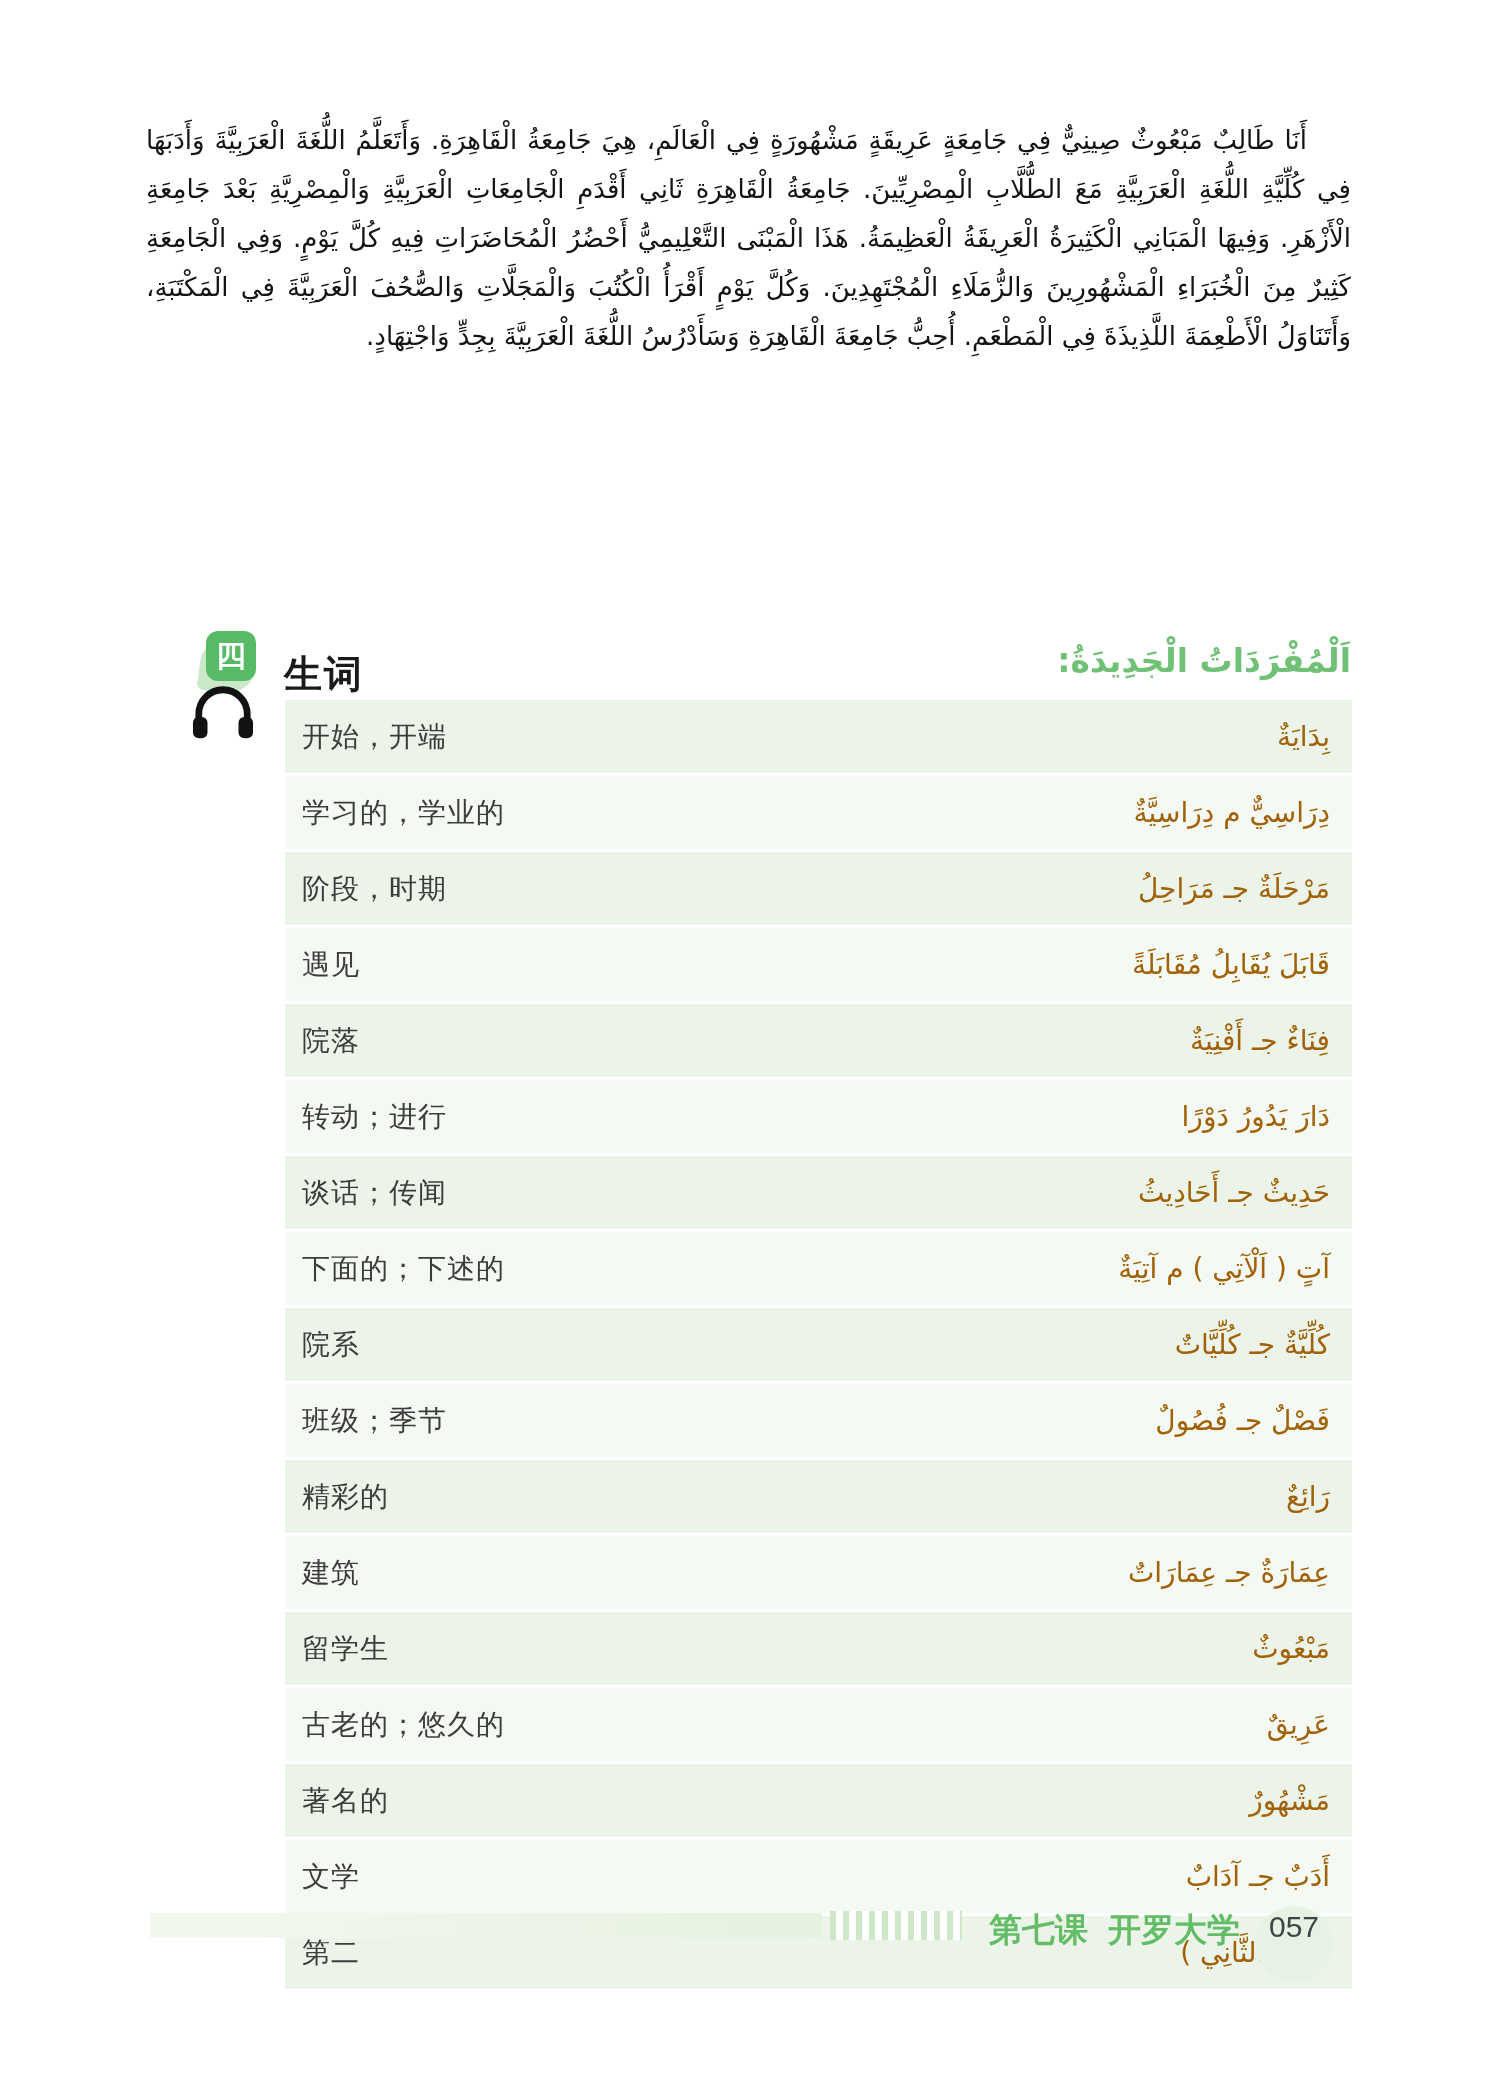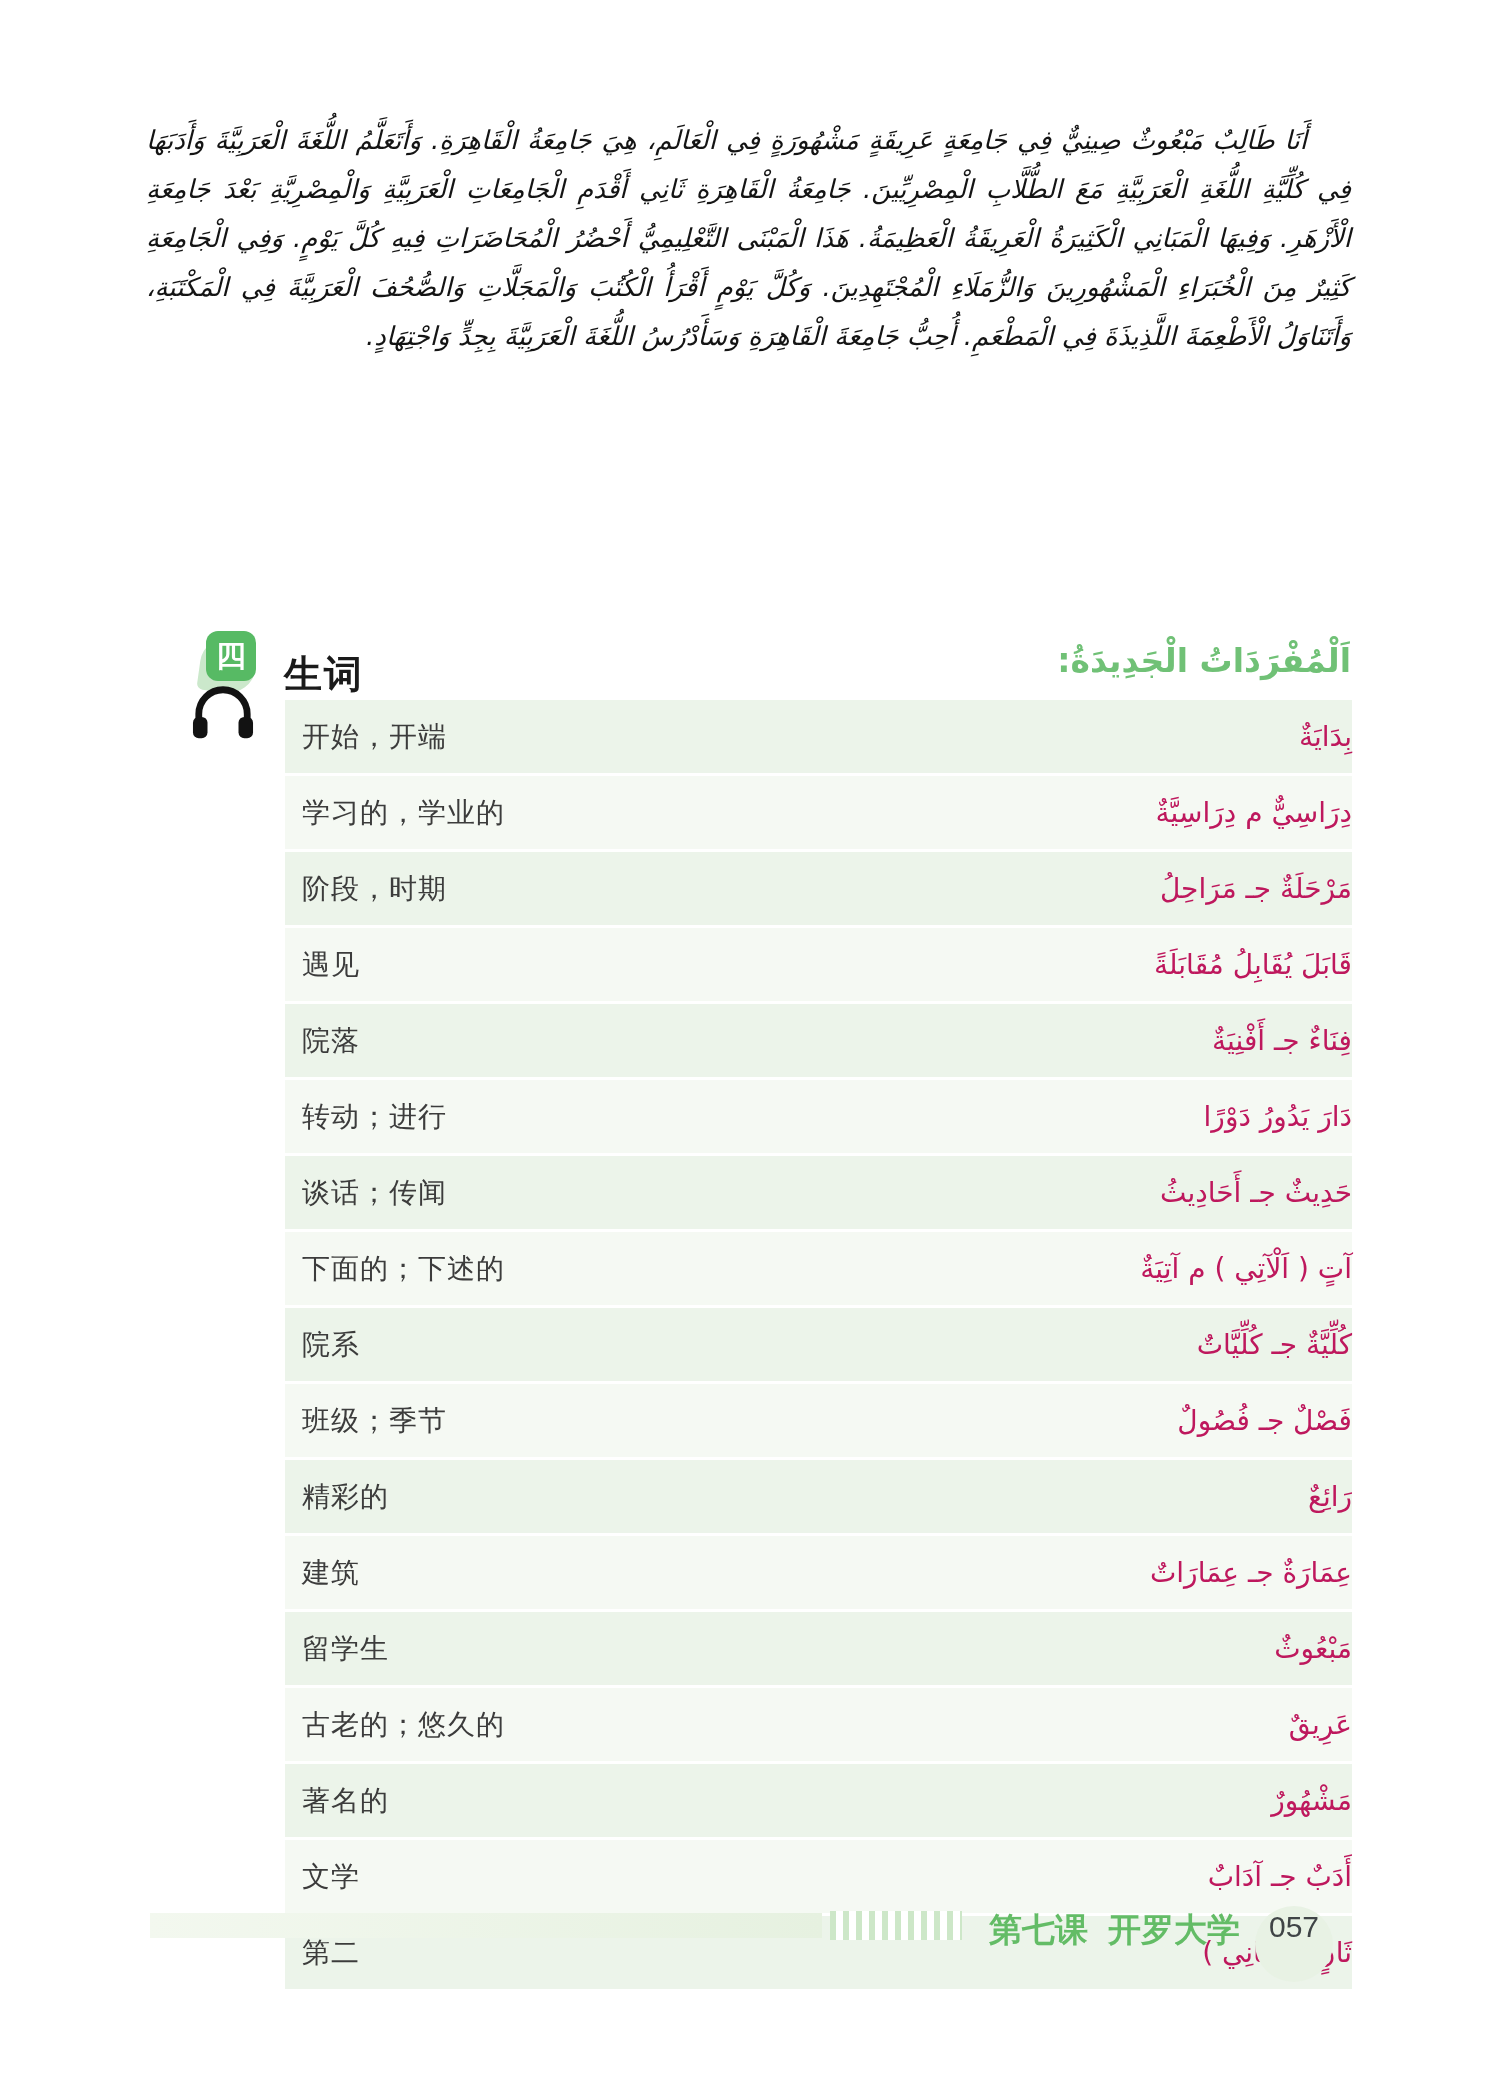--- a/index.html
+++ b/index.html
@@ -16,21 +16,20 @@
   .para{
     position:absolute;
     left:146px;right:146px;top:116px;
     direction:rtl;
     text-align:justify;
     text-indent:44px;
     font-size:26px;
     line-height:49px;
     color:#141414;
     margin:0;
-    font-style:italic;
   }
 
   
   .section-header{
     position:absolute;
     left:146px;right:146px;top:628px;
     height:64px;
     display:flex;
     justify-content:space-between;
     align-items:center;
@@ -88,23 +87,24 @@
     background:#ecf4ea;
   }
   .vrow:nth-child(even){background:#f5f9f3;}
   .vrow .zh{
     padding-left:17px;
     font-size:28px;
     color:#3c3c3c;
     letter-spacing:1px;
   }
   .vrow .ar{
+    padding-right:22px;
     direction:rtl;
     font-size:28px;
-    color:#be185d;
+    color:#a16207;
   }
 
   
   .footer-bar{
     position:absolute;
     left:150px;top:1913px;
     width:672px;height:25px;
     background:linear-gradient(to right,#f3f8ef,#e6f1e0);
   }
   .footer-stripes{

